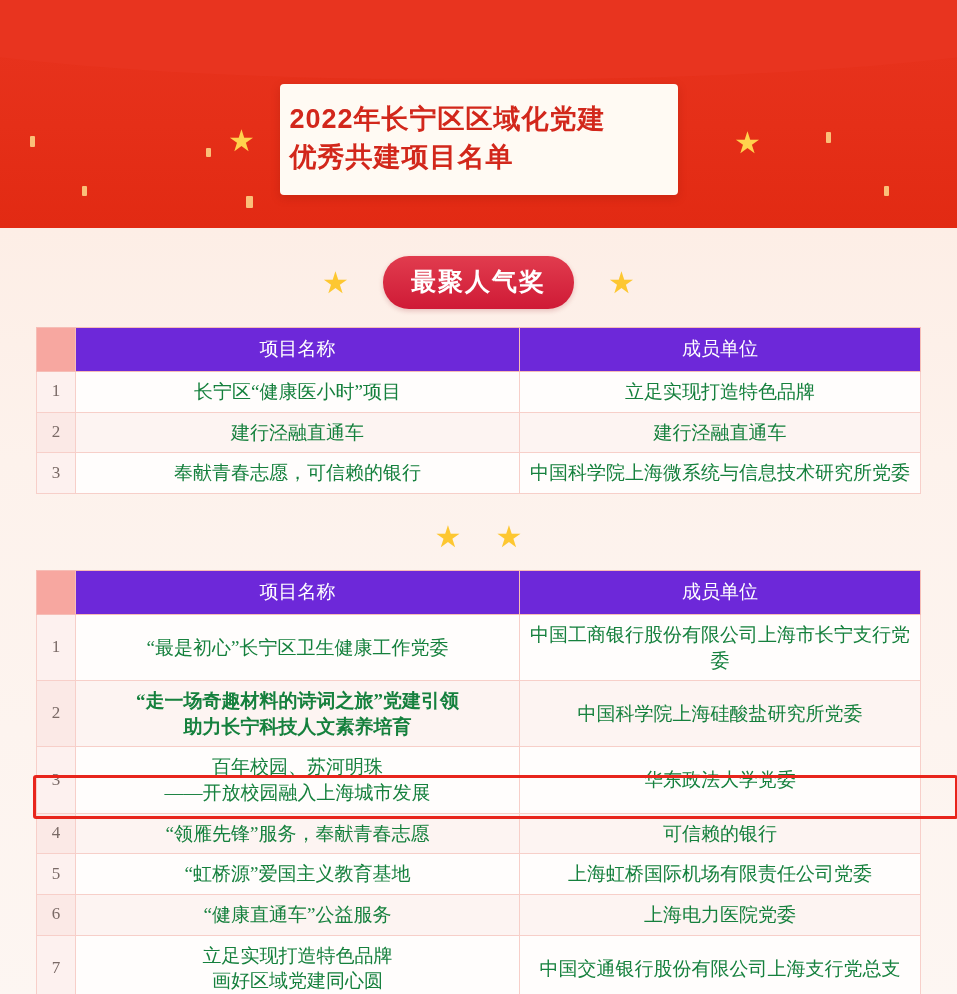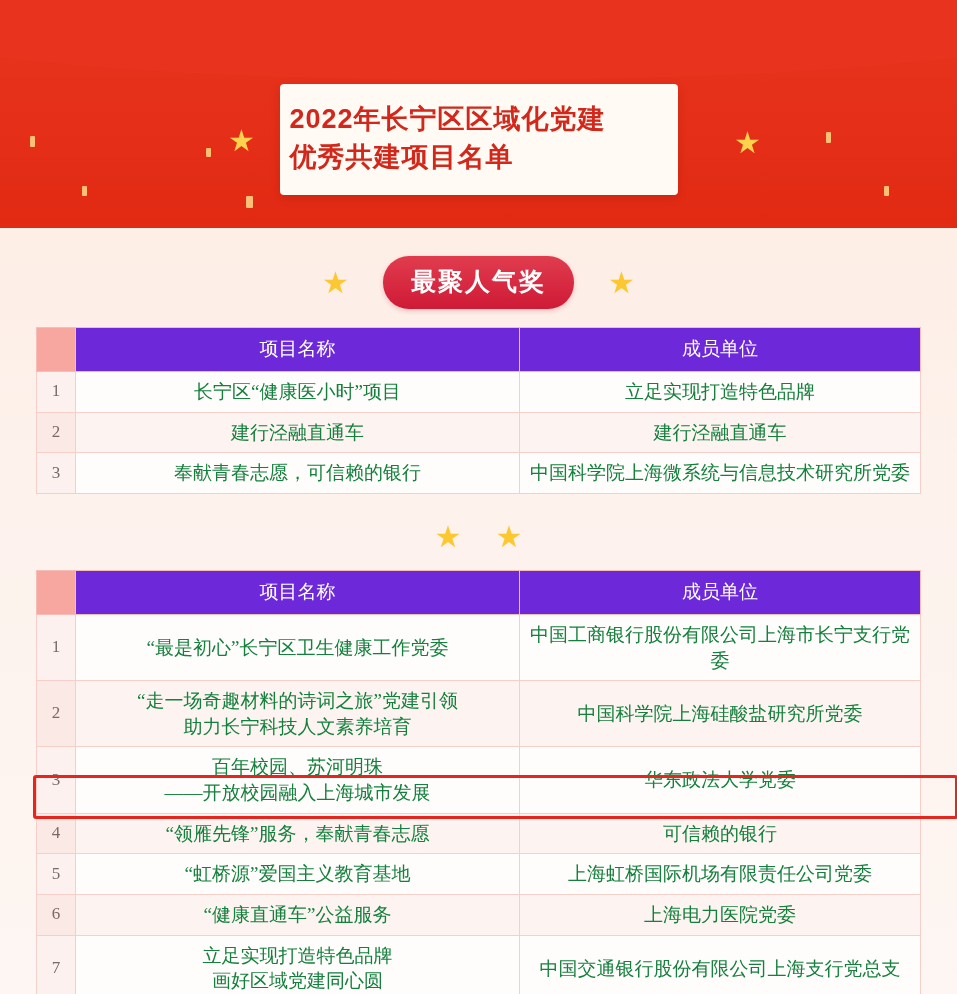--- a/index.html
+++ b/index.html
@@ -270,21 +270,21 @@
             </tr>
           </thead>
           <tbody>
             <tr>
               <td class="no">1</td>
               <td>“最是初心”长宁区卫生健康工作党委</td>
               <td>中国工商银行股份有限公司上海市长宁支行党委</td>
             </tr>
             <tr class="alt">
               <td class="no">2</td>
-              <td class="two-line" style="white-space:pre-line;">“走一场奇趣材料的诗词之旅”党建引领
+              <td class="two-line" style="white-space:pre-line;font-weight:bold;">“走一场奇趣材料的诗词之旅”党建引领
 助力长宁科技人文素养培育</td>
               <td>中国科学院上海硅酸盐研究所党委</td>
             </tr>
             <tr>
               <td class="no">3</td>
               <td class="two-line" style="white-space:pre-line;">百年校园、苏河明珠
 ——开放校园融入上海城市发展</td>
               <td>华东政法大学党委</td>
             </tr>
             <tr class="alt">

